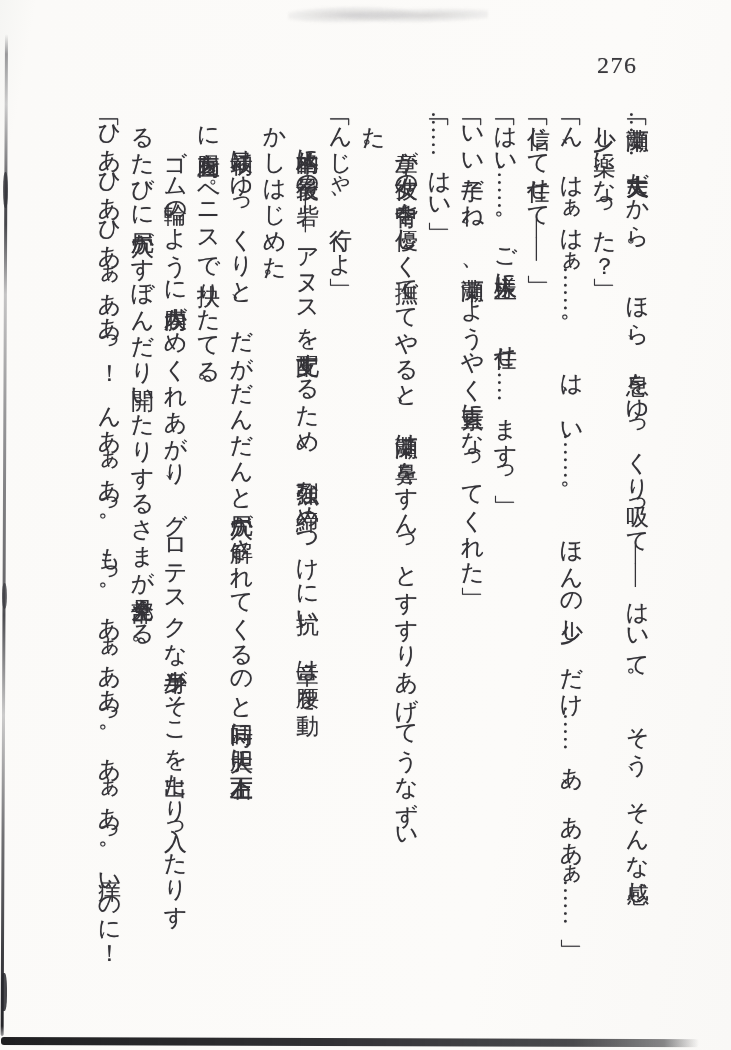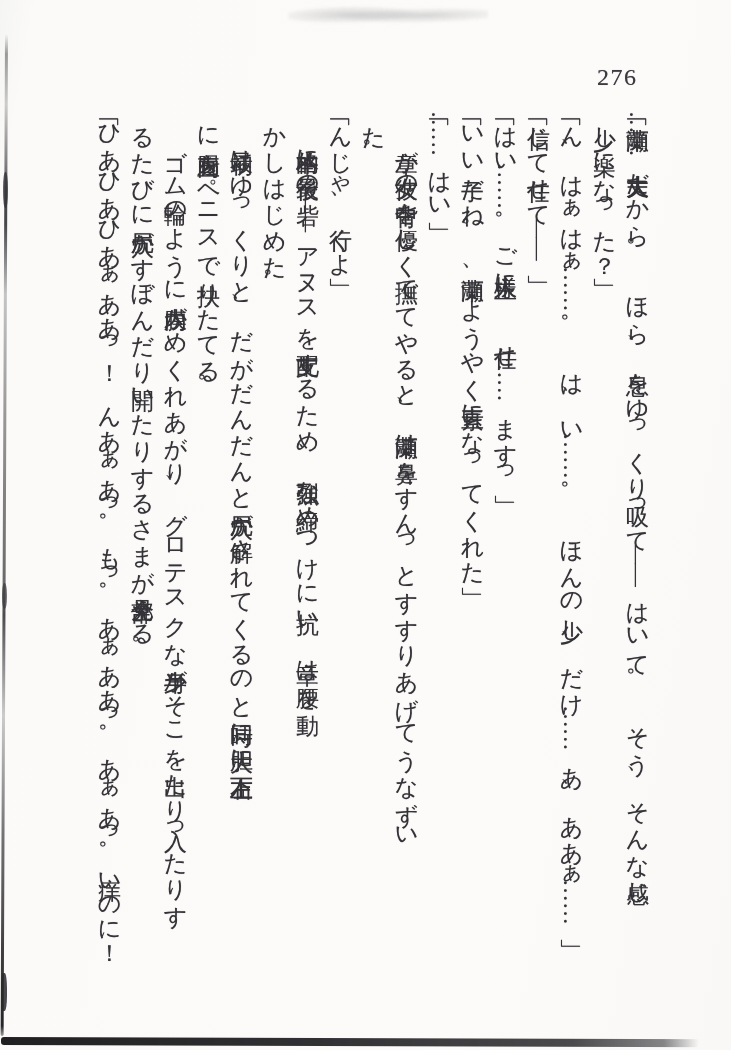--- a/index.html
+++ b/index.html
@@ -10,21 +10,20 @@
     background: linear-gradient(100deg, #f5f5f3 0%, #fbfaf8 4%, #fcfbf9 70%, #f9f8f6 100%);
     font-family: "Liberation Serif", "DejaVu Serif", serif;
   }
   .page-number {
     position: absolute;
     left: 597px; top: 52px;
     font-size: 24px;
     letter-spacing: 1.5px;
     color: #3b3a3e;
     text-shadow: 0 0 0.7px rgba(80,80,85,0.6);
-    margin-top: 12px;
   }
   .text-block {
     position: absolute;
     top: 111px; right: 77px;
     width: 562px; height: 840px;
     writing-mode: vertical-rl;
     text-orientation: mixed;
     font-size: 23px;
     line-height: 33px;
     color: #333237;

